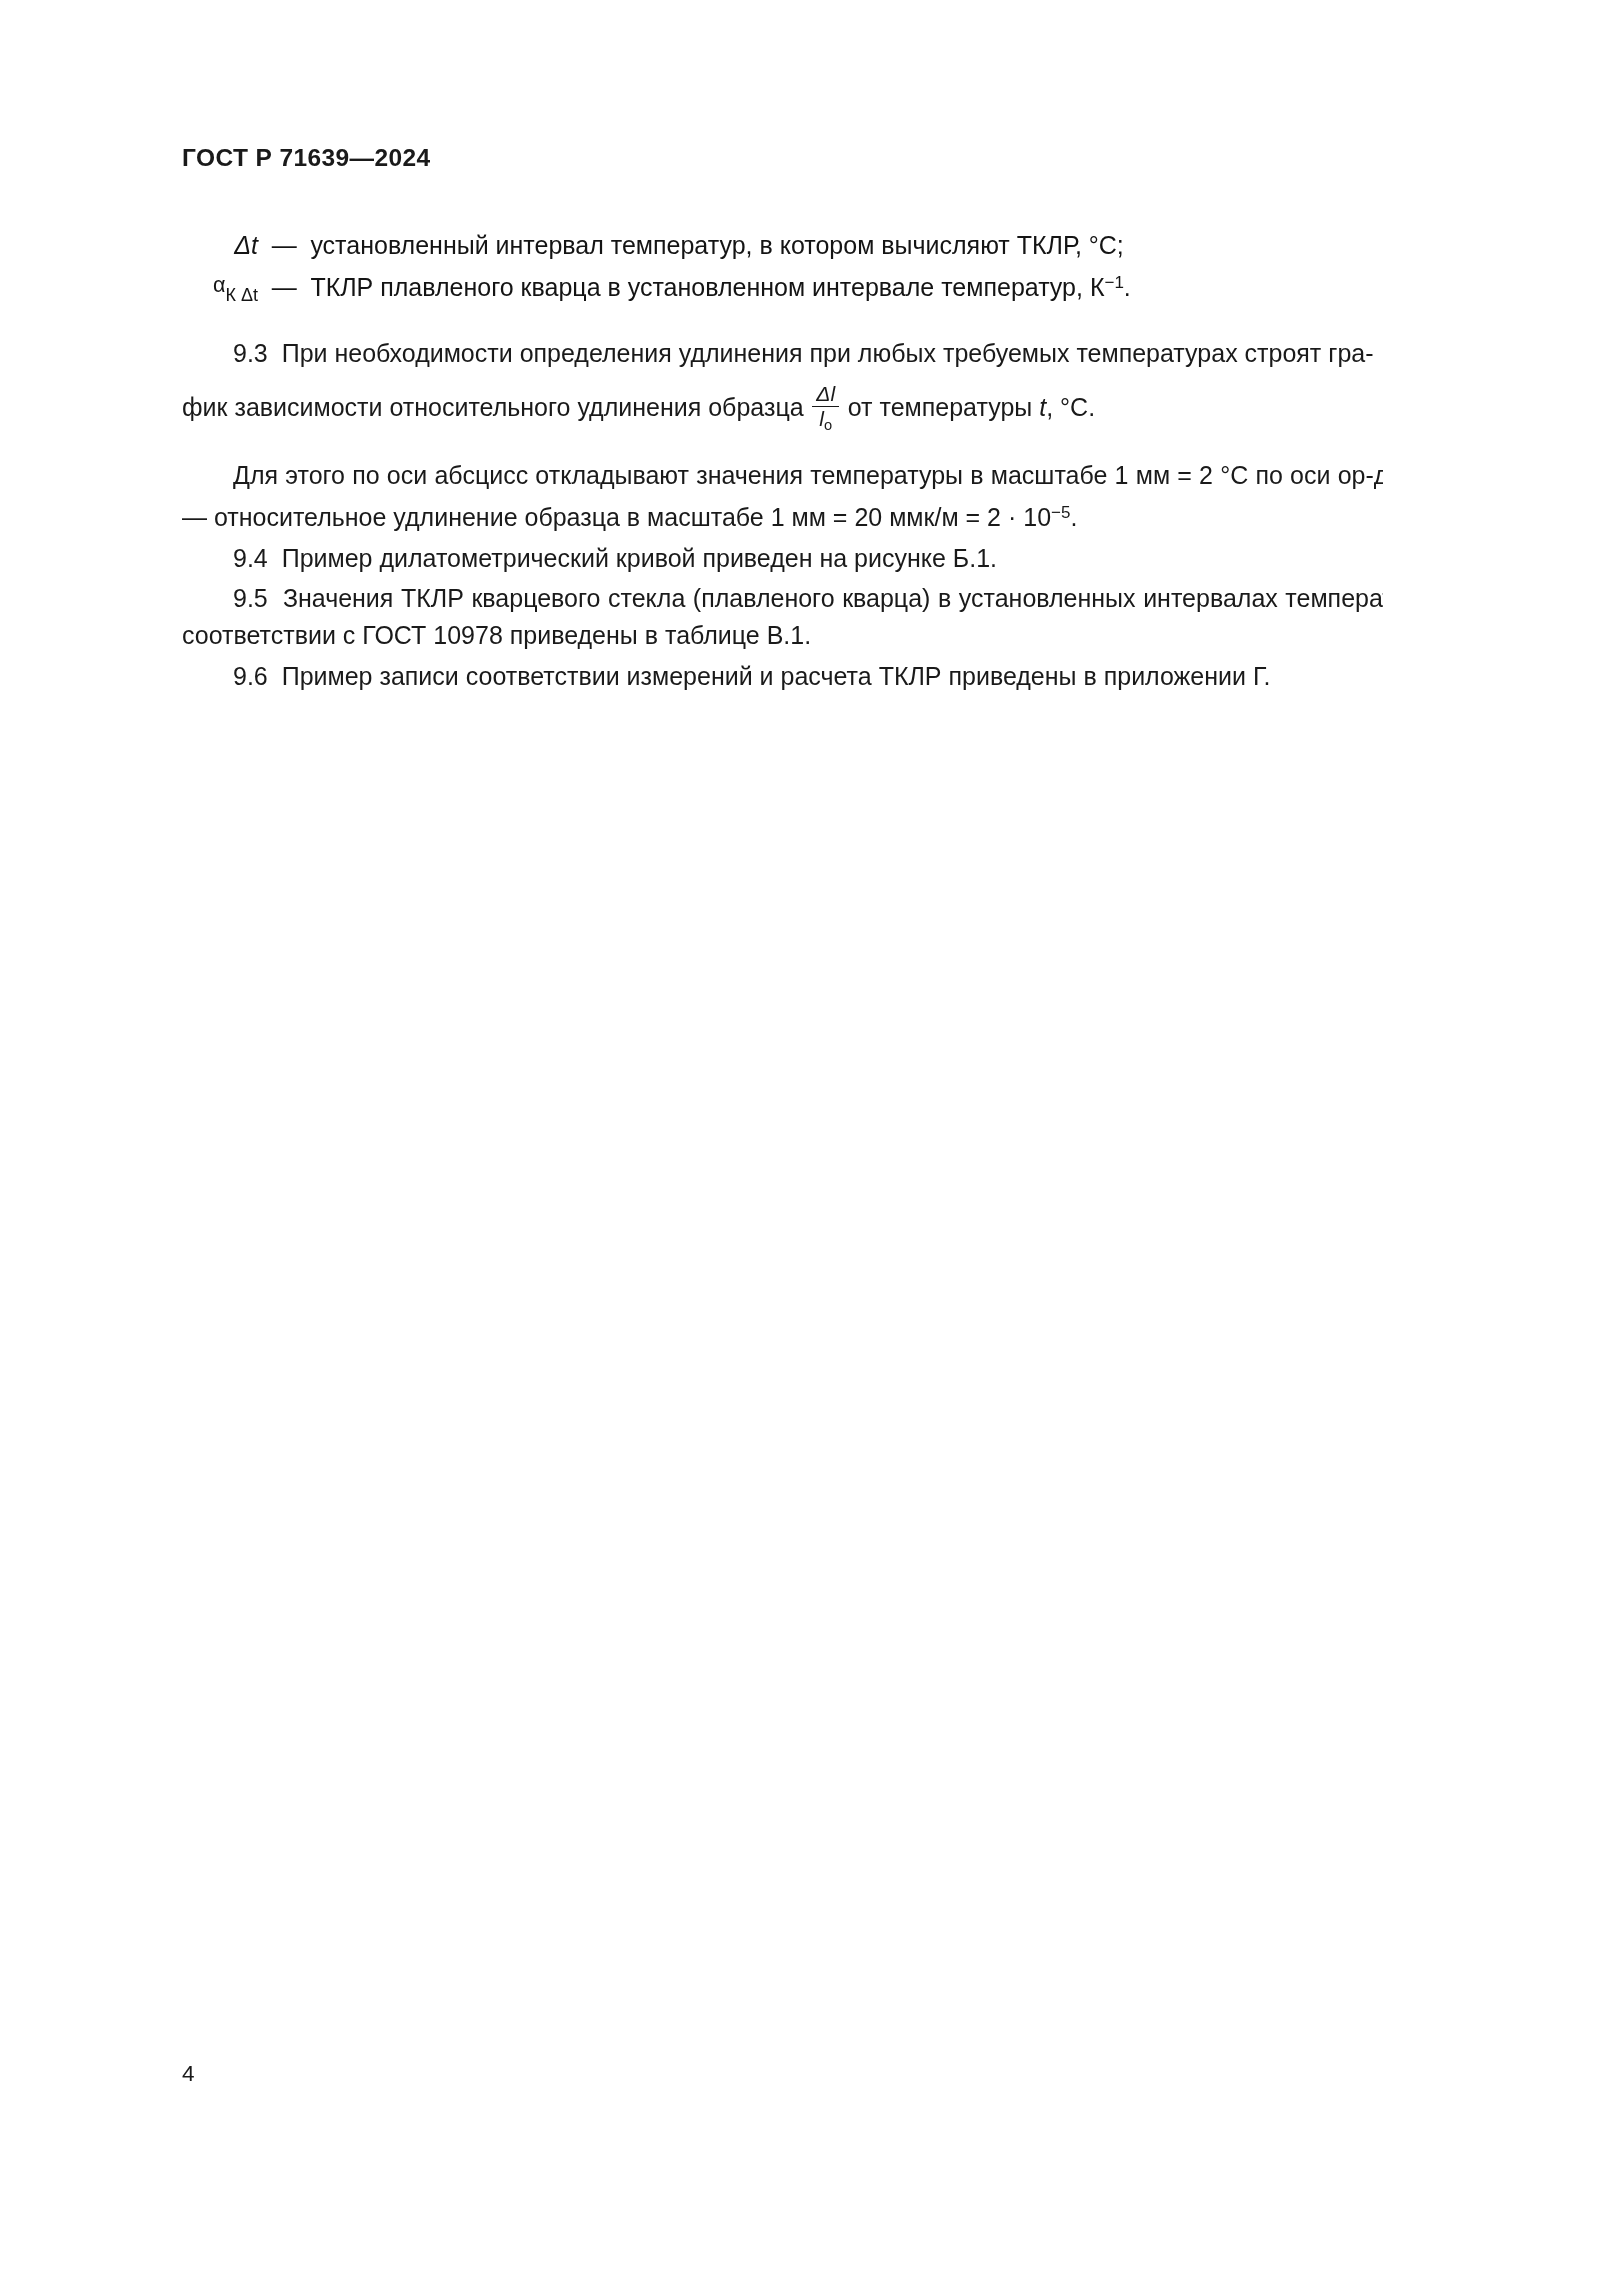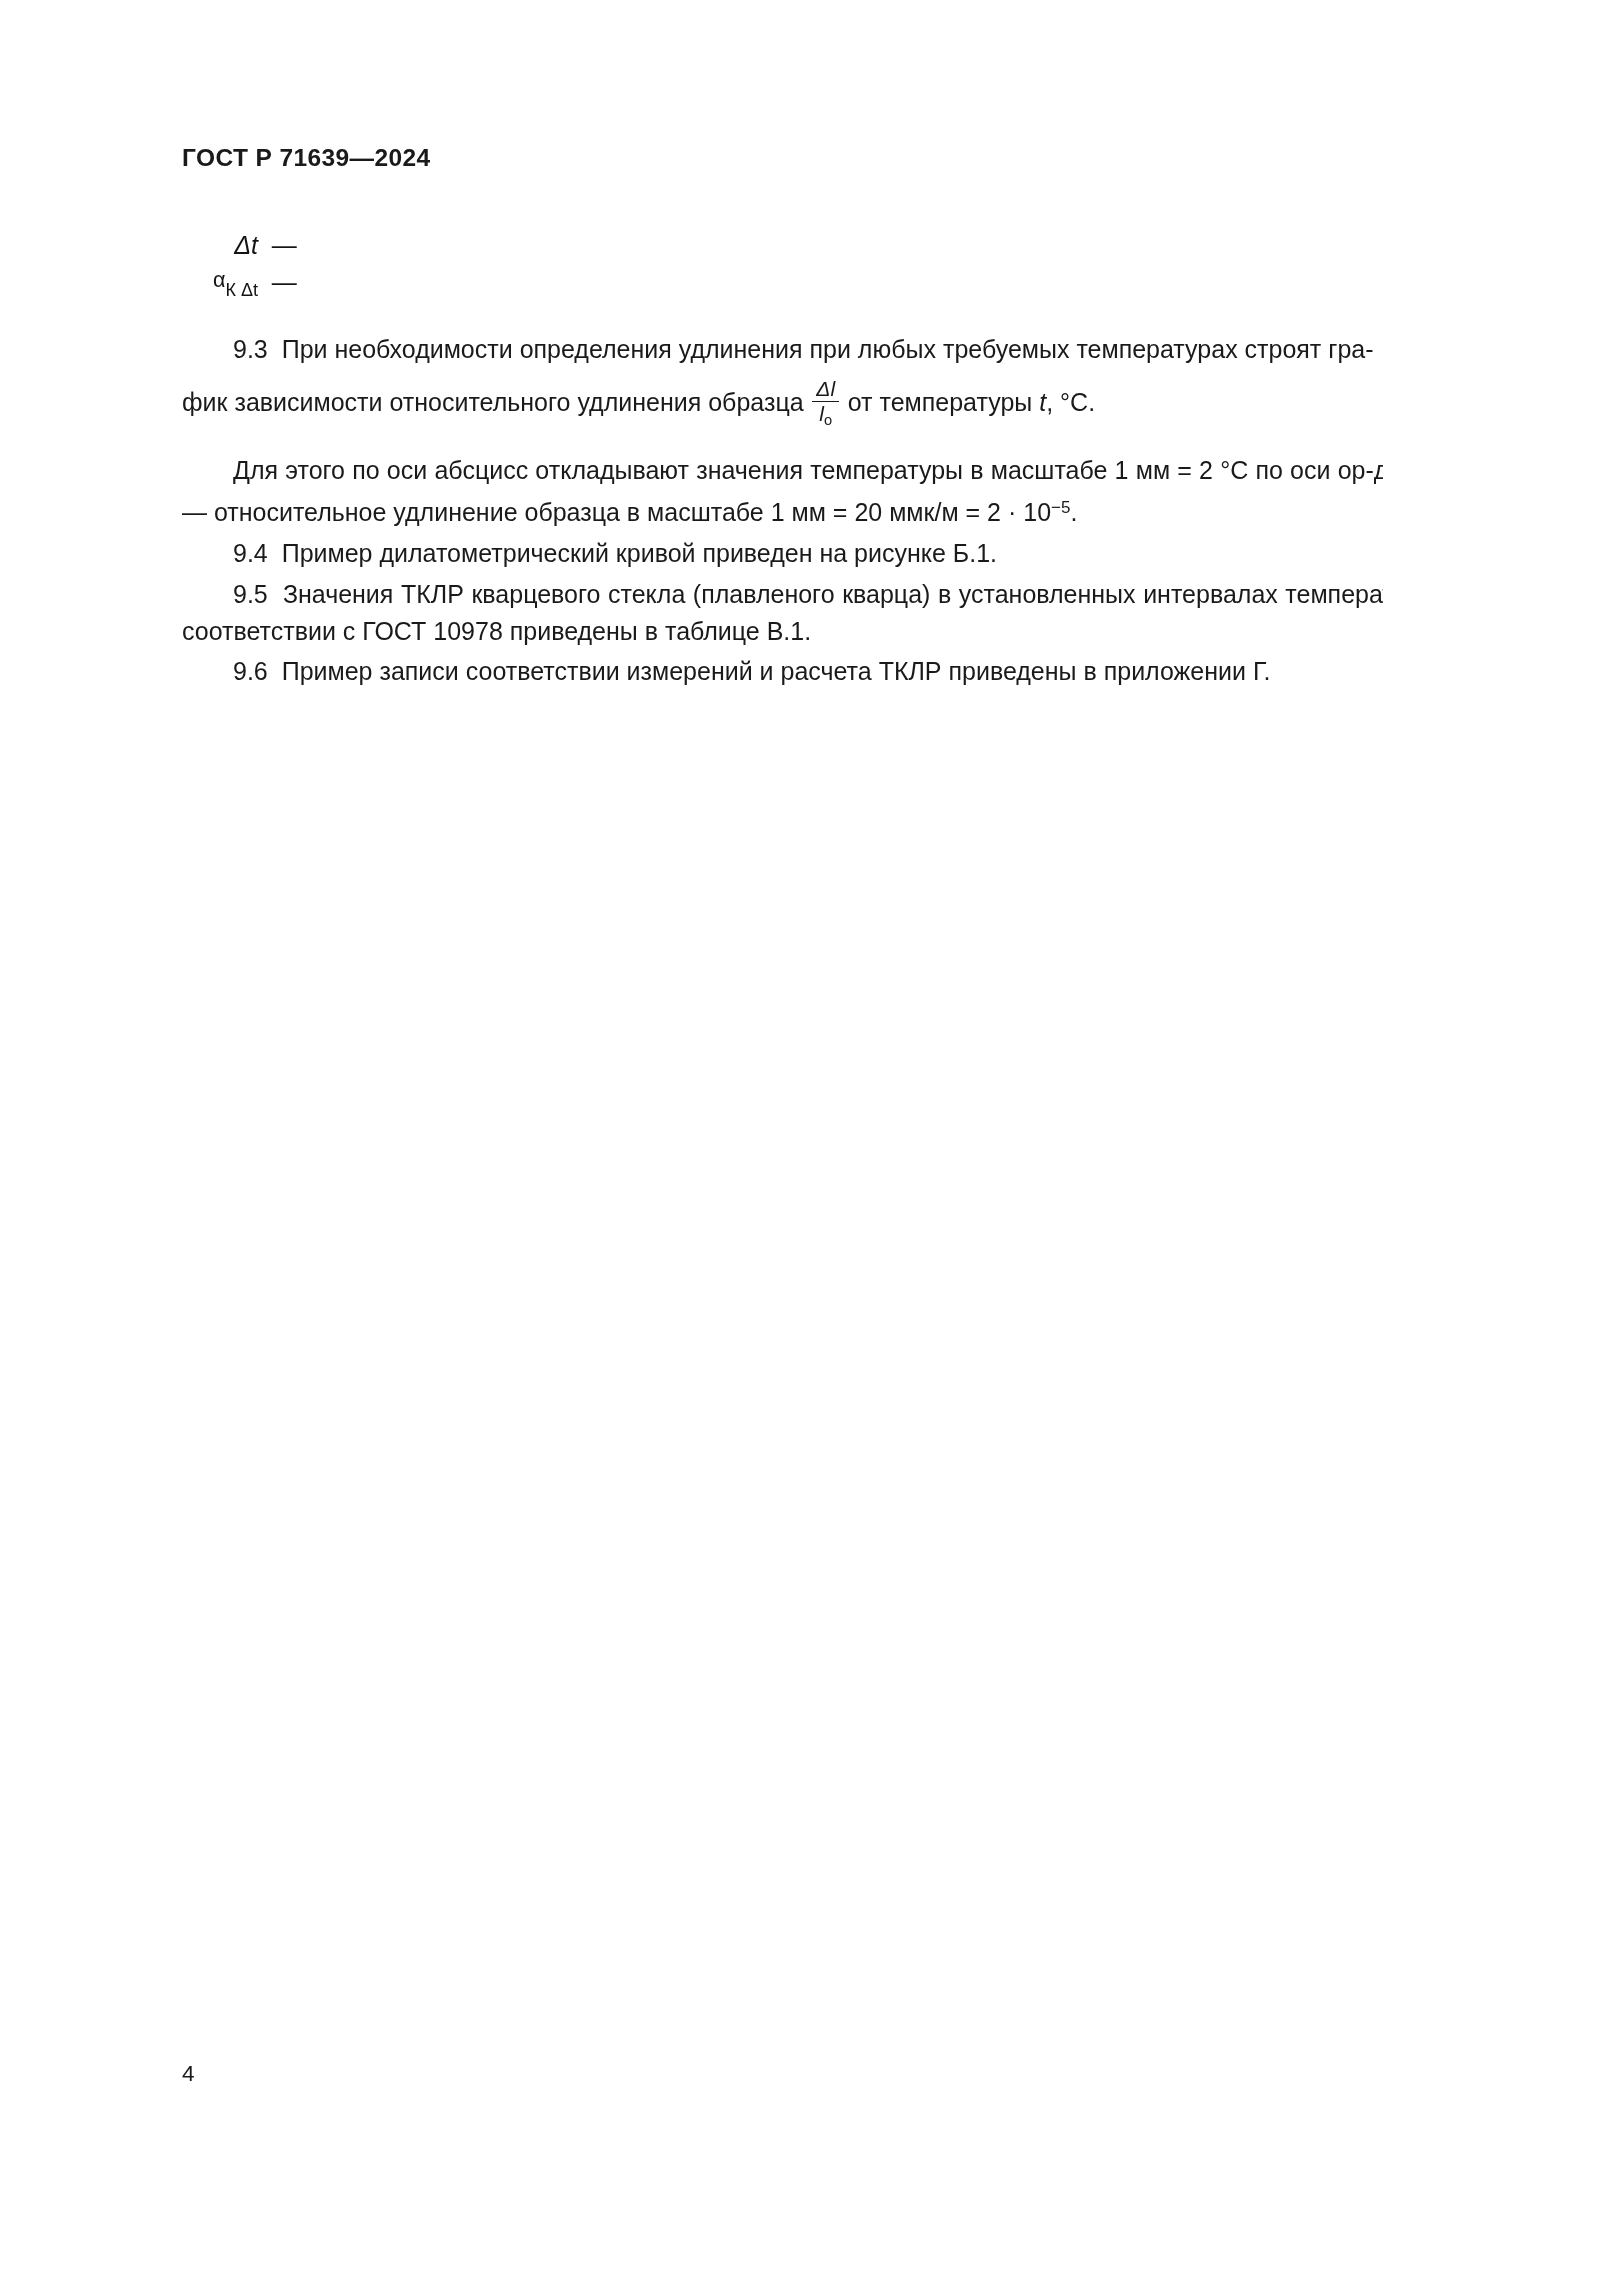--- a/index.html
+++ b/index.html
@@ -148,25 +148,27 @@
 
   <div class="doc-header">ГОСТ Р 71639—2024</div>
 
   <div class="body-block">
 
     <div class="deflist">
 
       <div class="defrow">
         <span class="sym"><span class="it"><span>Δ</span><span>t</span></span></span>
         <span class="dash">—</span>
+        <span class="def">установленный интервал температур, в котором вычисляют ТКЛР, °C;</span>
       </div>
 
       <div class="defrow">
         <span class="sym alpha-sym"><span class="a">α</span><span class="sub-up">К Δt</span></span>
         <span class="dash">—</span>
+        <span class="def"><span>ТКЛР плавленого кварца в установленном интервале температур, К</span><span class="sup">−1</span><span>.</span></span>
       </div>
 
     </div>
 
     <p class="para indent p-9-3">
       <span>9.3</span>&nbsp;&nbsp;<span>При необходимости определения удлинения при любых требуемых температурах строят гра-</span>
     </p>
 
     <p class="para has-frac">
       <span>фик зависимости относительного удлинения образца</span><span class="frac"><span class="num">Δl</span><span class="den"><span>l</span><span class="z">o</span></span></span><span>от температуры</span>&nbsp;<span class="it">t</span><span>, °C.</span>

